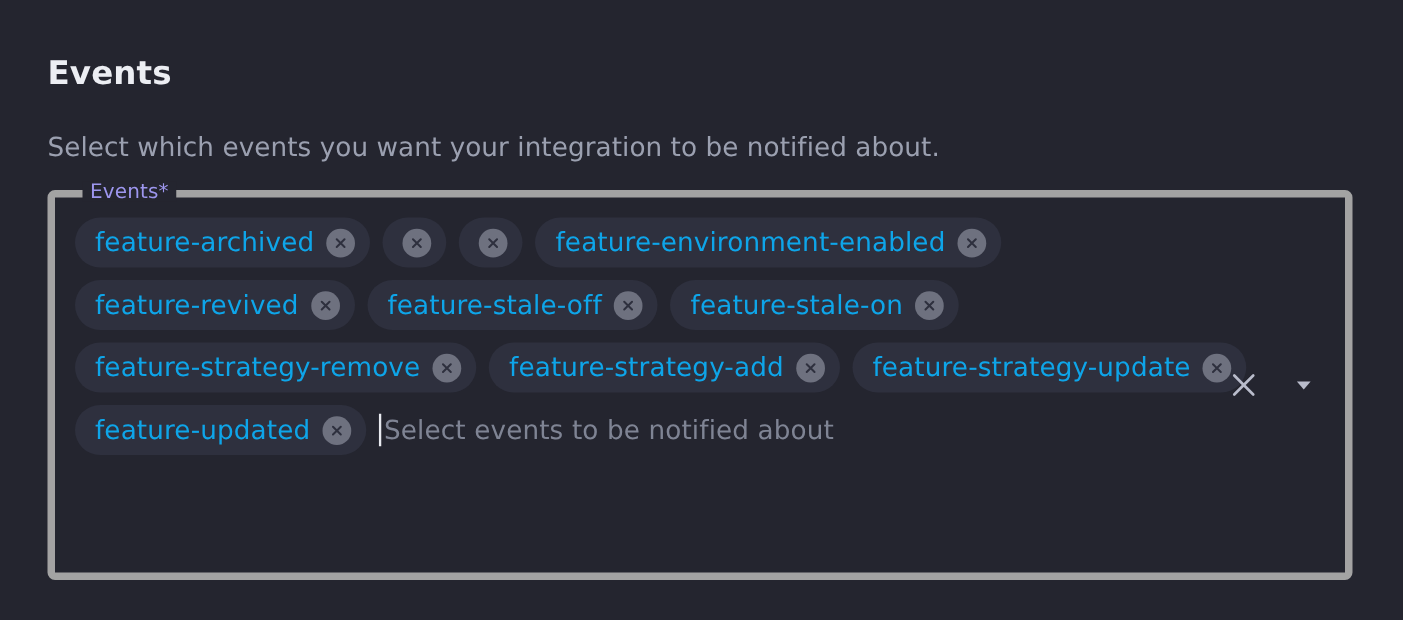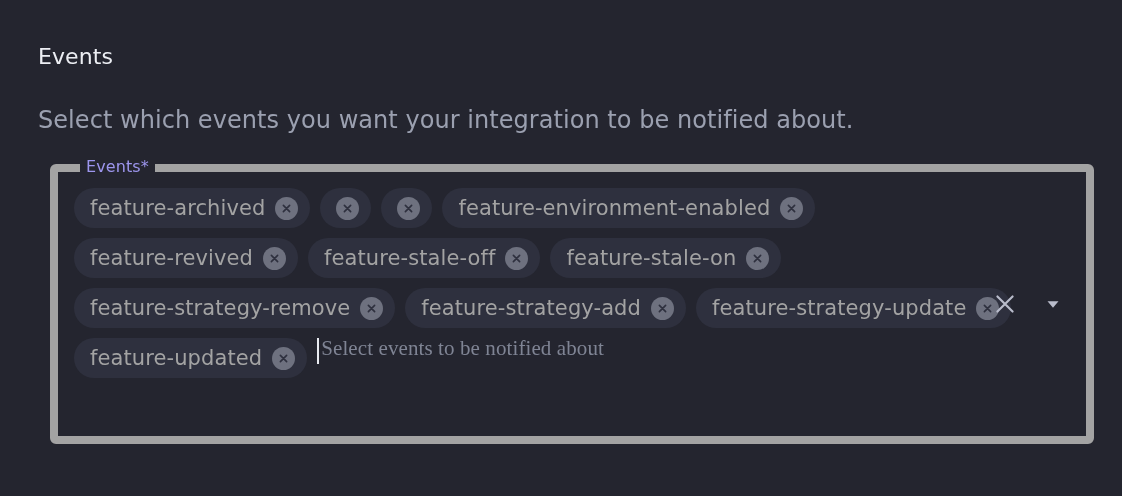--- a/index.html
+++ b/index.html
@@ -19,48 +19,48 @@
     position: relative;
     width: 1122px;
     height: 496px;
     padding: 0;
   }
 
   .section-title {
     position: absolute;
     left: 38px;
     top: 44px;
-    font-size: 22px;
-    font-weight: 400;
+    font-size: 26px;
+    font-weight: 700;
     color: #eceef3;
     letter-spacing: 0.1px;
     line-height: 1.2;
   }
 
   .section-desc {
     position: absolute;
     left: 38px;
     top: 105px;
-    font-size: 24px;
+    font-size: 21px;
     font-weight: 400;
     color: #9ba0b0;
     line-height: 1.3;
     letter-spacing: 0.05px;
   }
 
   
   .events-field {
     position: absolute;
     left: 38px;
     top: 152px;
     width: 1044px;
-    height: 280px;
-    border: 8px solid #a3a3a3;
+    height: 312px;
+    border: 6px solid #a3a3a3;
     border-radius: 6px;
-    margin: 12px;
+    margin: 0;
     padding: 0;
   }
 
   .events-legend {
     position: absolute;
     left: 22px;
     top: -13px;
     background: #24252f;
     padding: 0 6px;
     font-size: 16px;
@@ -89,21 +89,21 @@
     gap: 10px 10px;
   }
 
   .chip {
     display: inline-flex;
     align-items: center;
     height: 40px;
     padding: 0 12px 0 16px;
     border-radius: 20px;
     background: #2e303e;
-    color: #a3a3a3;
+    color: #0ea5e9;
     font-size: 21px;
     line-height: 1;
     white-space: nowrap;
     letter-spacing: 0.1px;
   }
 
   .chip-label {
     display: inline-block;
     padding-right: 10px;
   }
@@ -118,26 +118,25 @@
     border-radius: 50%;
     background: #6e717f;
     cursor: pointer;
   }
   .chip-delete svg { display: block; }
 
   
   .chip-input-wrap {
     position: relative;
     display: inline-flex;
-    align-items: flex-start;
+    align-items: center;
     height: 40px;
     flex: 1 1 80px;
     min-width: 40px;
     overflow: hidden;
-    font-family: Liberation Serif, serif;
   }
   .caret {
     display: block;
     width: 2px;
     height: 26px;
     background: #e8eaf0;
     flex: 0 0 2px;
   }
   .chip-input-placeholder {
     display: block;

